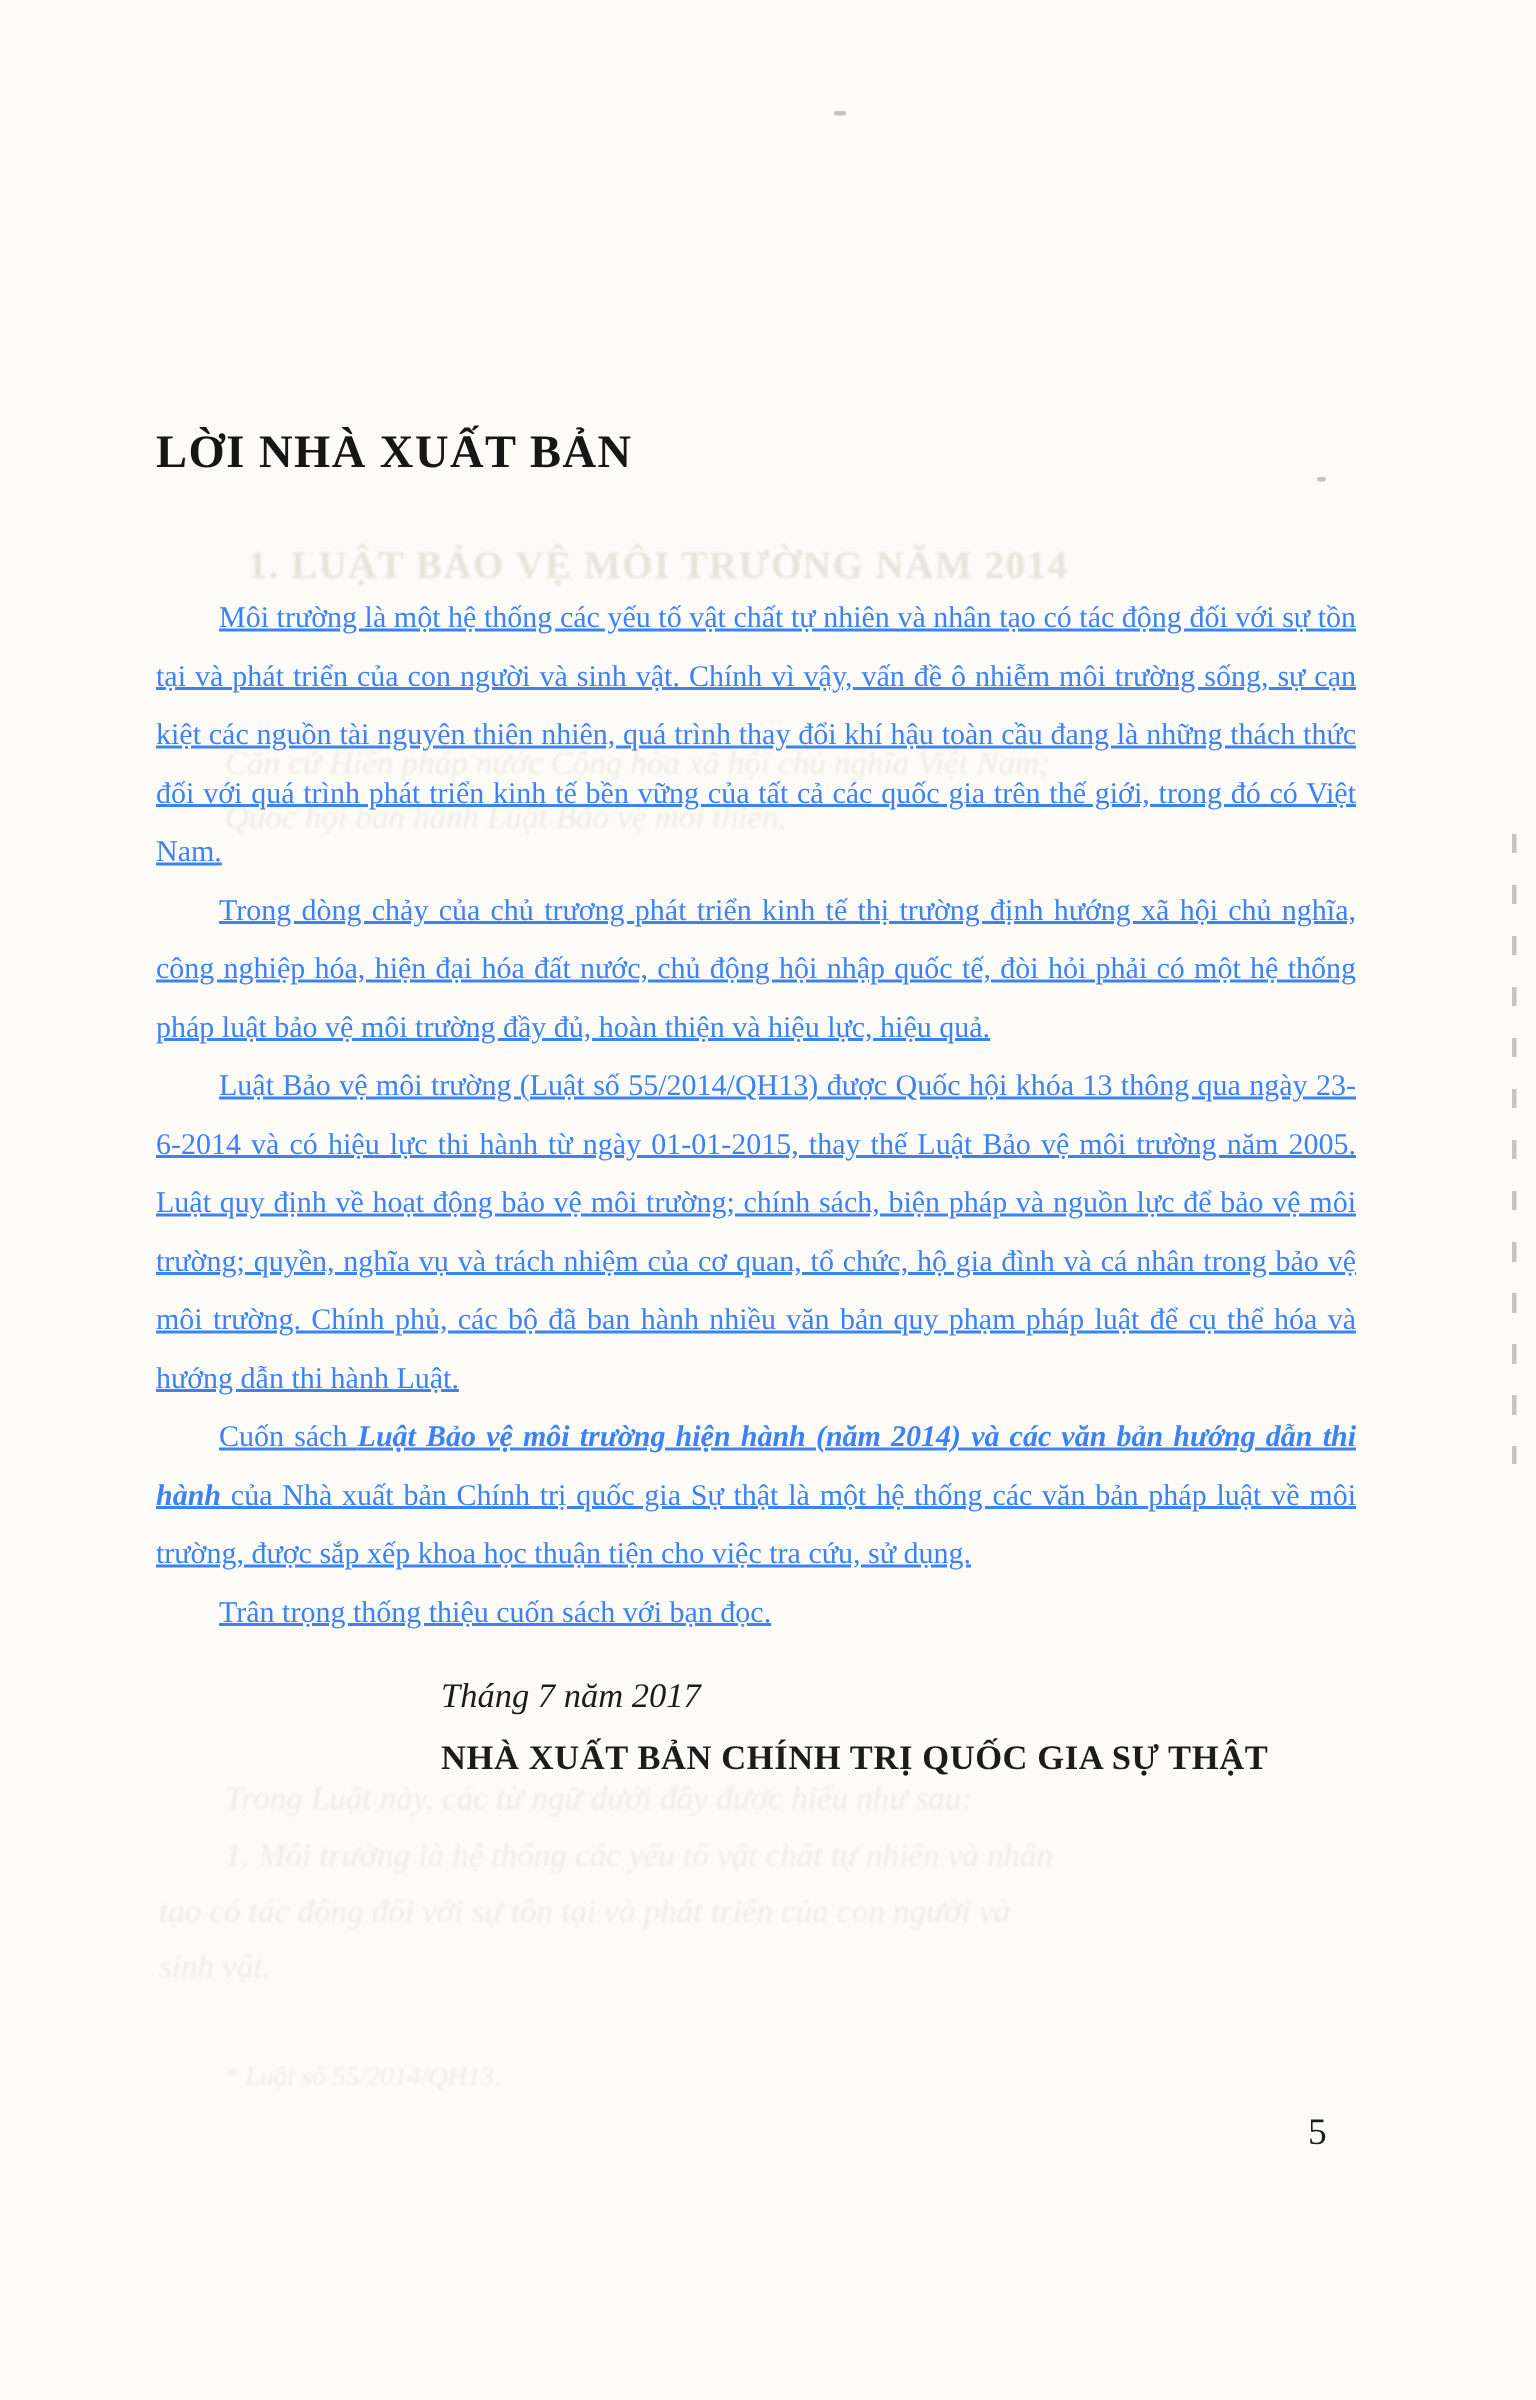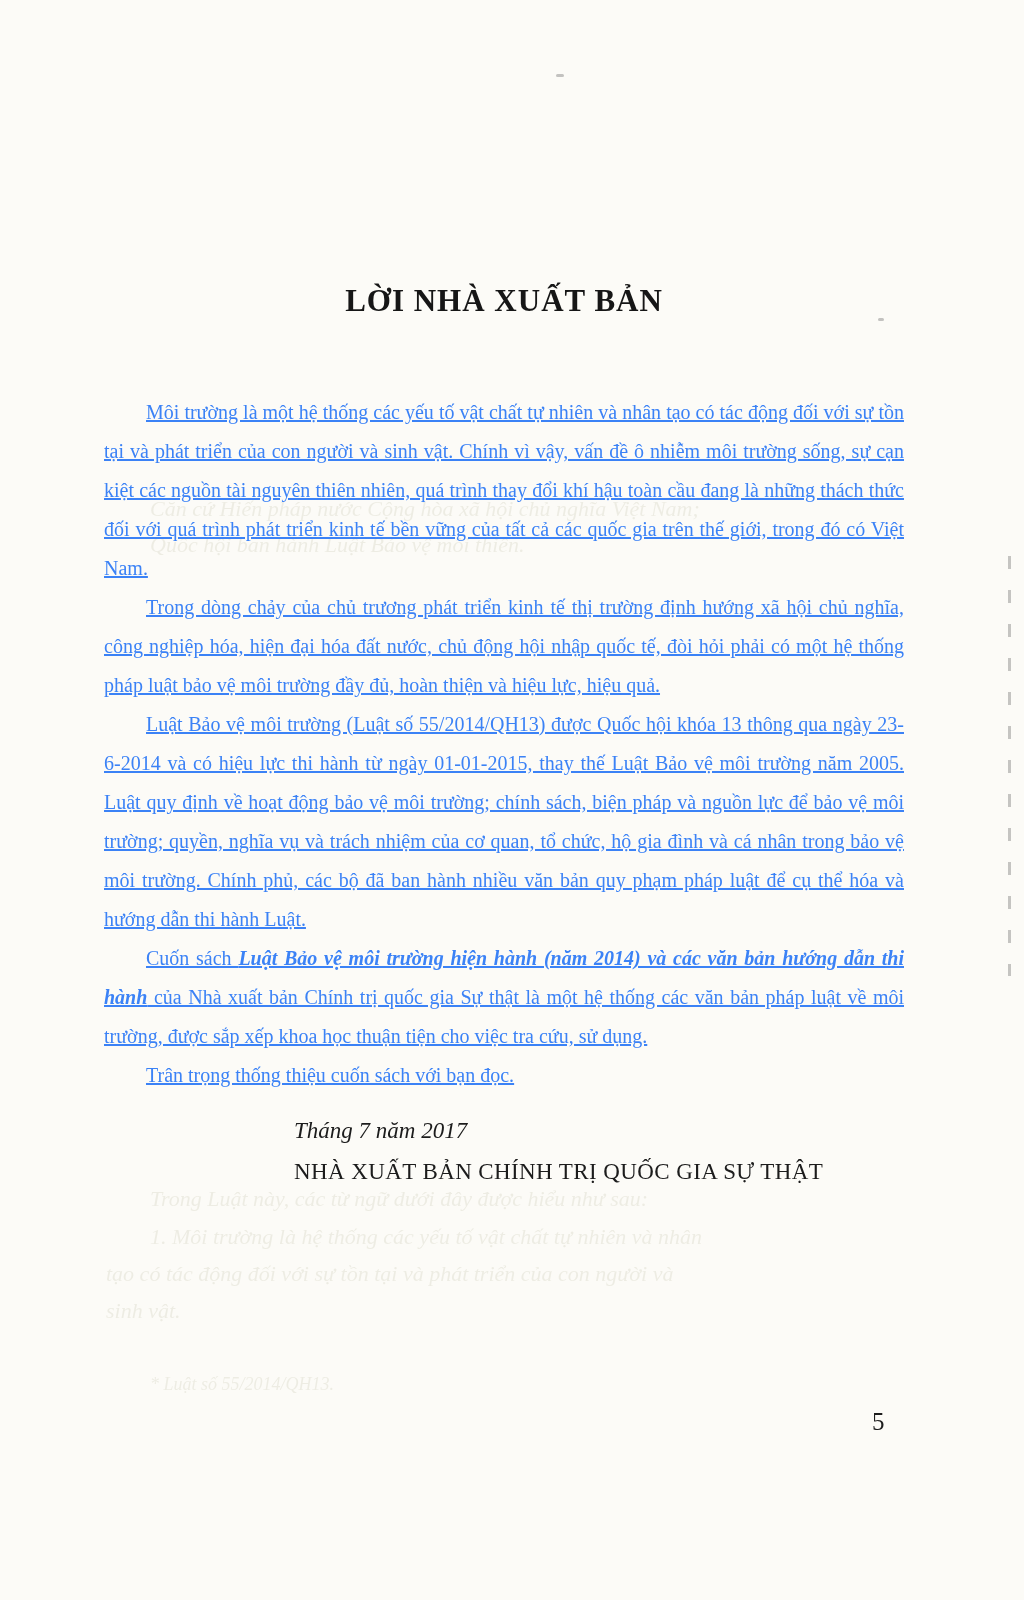--- a/index.html
+++ b/index.html
@@ -38,21 +38,20 @@
   }
   .ghost.small { font-size: 18px; }
   .content {
     position: absolute;
     left: 104px;
     top: 283px;
     width: 800px;
     z-index: 1;
   }
   .title {
-    text-align: center;
     font-size: 31px;
     font-weight: bold;
     letter-spacing: 1px;
     color: #161616;
     margin-bottom: 74px;
   }
   .body-text p {
     font-size: 20px;
     line-height: 39px;
     text-align: justify;
@@ -66,21 +65,21 @@
     margin-top: 16px;
     margin-left: 190px;
     width: 612px;
   }
   .sig-date {
     font-style: italic;
     font-size: 23px;
     line-height: 40px;
   }
   .sig-publisher {
-    font-weight: normal;
+    font-weight: bold;
     font-size: 23px;
     line-height: 42px;
     letter-spacing: 0.4px;
     white-space: nowrap;
   }
   .page-number {
     position: absolute;
     left: 872px;
     top: 1408px;
     z-index: 1;
@@ -107,20 +106,21 @@
     border-radius: 2px;
     z-index: 0;
   }
 </style>
 </head>
 <body>
 
 <div class="page">
 
   <div class="ghost-layer" id="ghost-layer">
+      <div class="ghost strong" style="left: 165px; top: 362px;">1. LUẬT BẢO VỆ MÔI TRƯỜNG NĂM 2014</div>
       <div class="ghost" style="left: 150px; top: 496px;">Căn cứ Hiến pháp nước Cộng hòa xã hội chủ nghĩa Việt Nam;</div>
       <div class="ghost" style="left: 150px; top: 532px;">Quốc hội ban hành Luật Bảo vệ môi thiên.</div>
       <div class="ghost" style="left: 150px; top: 1186px;">Trong Luật này, các từ ngữ dưới đây được hiểu như sau:</div>
       <div class="ghost" style="left: 150px; top: 1224px;">1. Môi trường là hệ thống các yếu tố vật chất tự nhiên và nhân</div>
       <div class="ghost" style="left: 106px; top: 1261px;">tạo có tác động đối với sự tồn tại và phát triển của con người và</div>
       <div class="ghost" style="left: 106px; top: 1298px;">sinh vật.</div>
       <div class="ghost small" style="left: 150px; top: 1374px;">* Luật số 55/2014/QH13.</div>
     </div>
 
   <div class="edge-marks"></div>

